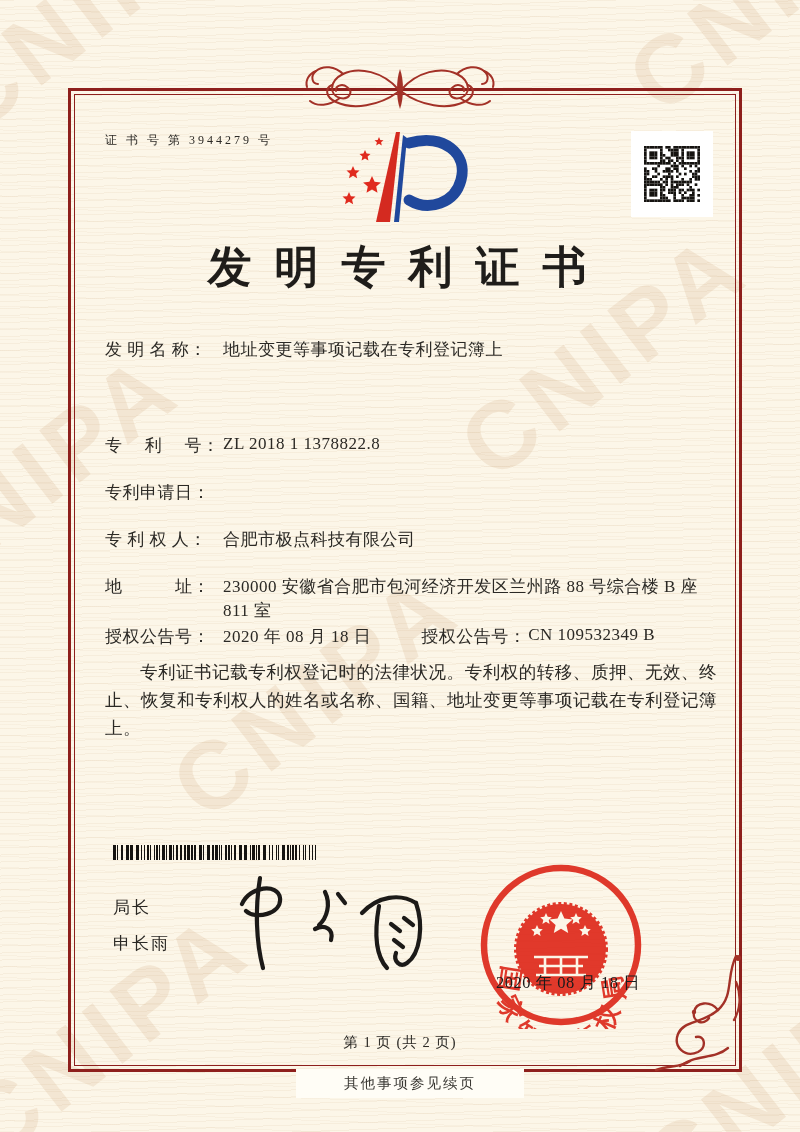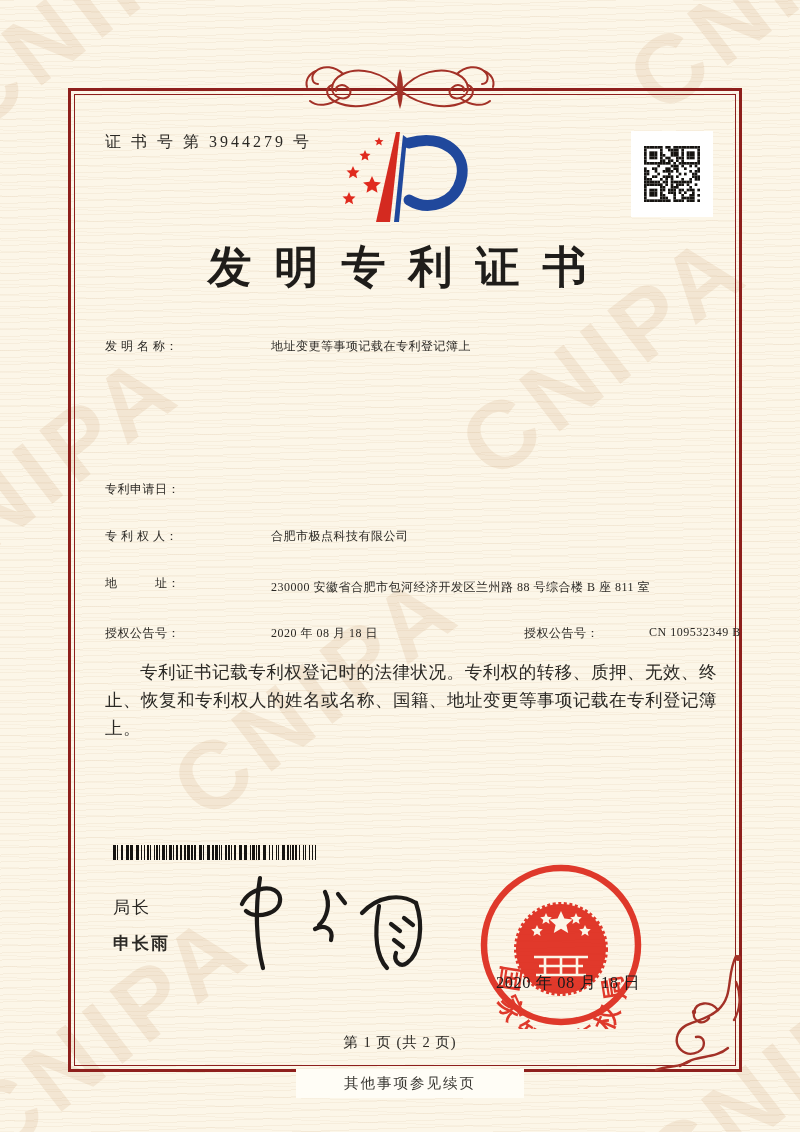--- a/index.html
+++ b/index.html
@@ -11,38 +11,38 @@
     background:
       repeating-linear-gradient(178deg, rgba(196,158,112,.10) 0 1px, transparent 1px 7px),
       repeating-linear-gradient(2deg, rgba(196,158,112,.07) 0 1px, transparent 1px 11px);}
   .wm{position:absolute;font-family:"Liberation Sans","DejaVu Sans",sans-serif;
       font-weight:bold;font-size:96px;letter-spacing:8px;color:rgba(201,153,107,.17);
       transform:rotate(-38deg);white-space:nowrap;pointer-events:none;z-index:0;}
   .frame{position:absolute;left:68px;top:88px;width:668px;height:978px;
          border:3px solid #8e1f1c;z-index:1;}
   .frame::before{content:"";position:absolute;inset:3px;border:1px solid #8e1f1c;}
   .abs{position:absolute;z-index:2;}
-  .cert-no{left:105px;top:132px;font-size:16px;letter-spacing:3px;}
+  .cert-no{left:105px;top:132px;font-size:12px;letter-spacing:3px;}
   .logo{left:320px;top:124px;}
   .qr-wrap{left:631px;top:131px;width:82px;height:86px;background:#fff;
            display:flex;align-items:center;justify-content:center;}
   .title{left:0;top:238px;width:800px;text-align:center;font-size:44px;
          font-weight:bold;letter-spacing:6px;color:#1f1d1a;}
-  .row{left:105px;display:flex;font-size:12px;letter-spacing:.5px;gap:48px;}
+  .row{left:105px;display:flex;font-size:17px;letter-spacing:.5px;}
   .row .lab{width:116px;flex:0 0 auto;white-space:pre;}
   .row .val{margin-left:2px;}
   .addr-val{width:484px;line-height:24px;}
   .grant-sp{width:50px;flex:0 0 auto;}
   .body-text{left:105px;top:658px;width:612px;font-size:17.5px;line-height:28px;
              text-align:justify;letter-spacing:.4px;}
   .body-text p{margin:0;text-indent:2em;}
   .barcode{left:113px;top:845px;width:206px;height:15px;display:flex;}
   .barcode i{height:100%;display:block;flex:0 0 auto;}
   .sign-title{left:113px;top:896px;font-size:17px;letter-spacing:2px;}
-  .sign-name{left:113px;top:932px;font-size:17px;letter-spacing:2px;font-weight:bold;}
+  .sign-name{left:113px;top:932px;font-size:17px;letter-spacing:2px;}
   .sig{left:228px;top:866px;}
   .seal{left:477px;top:861px;width:168px;height:168px;z-index:3;}
   .seal-date{left:496px;top:972px;font-size:16.5px;color:#1b1b1b;letter-spacing:.5px;
              z-index:4;white-space:nowrap;}
   .footer-page{left:0;top:1033px;width:800px;text-align:center;font-size:14.5px;letter-spacing:1px;}
   .note-box{left:296px;top:1069px;width:228px;height:29px;background:#fffdf6;
             display:flex;align-items:center;justify-content:center;font-size:14.5px;
             letter-spacing:2px;color:#3a3833;z-index:2;}
   .orn{z-index:2;}
 </style>
@@ -359,20 +359,24 @@
         <rect x="53.33" y="53.33" width="2.67" height="2.67" fill="#151310"></rect>
       </svg>
   </div>
 
   <div class="abs title">发 明 专 利 证 书</div>
 
   <div class="abs row" style="top:338px;">
     <span class="lab">发 明 名 称：</span>
     <span class="val">地址变更等事项记载在专利登记簿上</span>
   </div>
+  <div class="abs row" style="top:434px;">
+    <span class="lab">专　 利　 号：</span>
+    <span class="val">ZL 2018 1 1378822.8</span>
+  </div>
   <div class="abs row" style="top:481px;">
     <span class="lab">专利申请日：</span>
   </div>
   <div class="abs row" style="top:528px;">
     <span class="lab">专 利 权 人：</span>
     <span class="val">合肥市极点科技有限公司</span>
   </div>
   <div class="abs row" style="top:575px;">
     <span class="lab">地　　　址：</span>
     <span class="val addr-val">230000  安徽省合肥市包河经济开发区兰州路 88 号综合楼 B 座 811 室</span>

